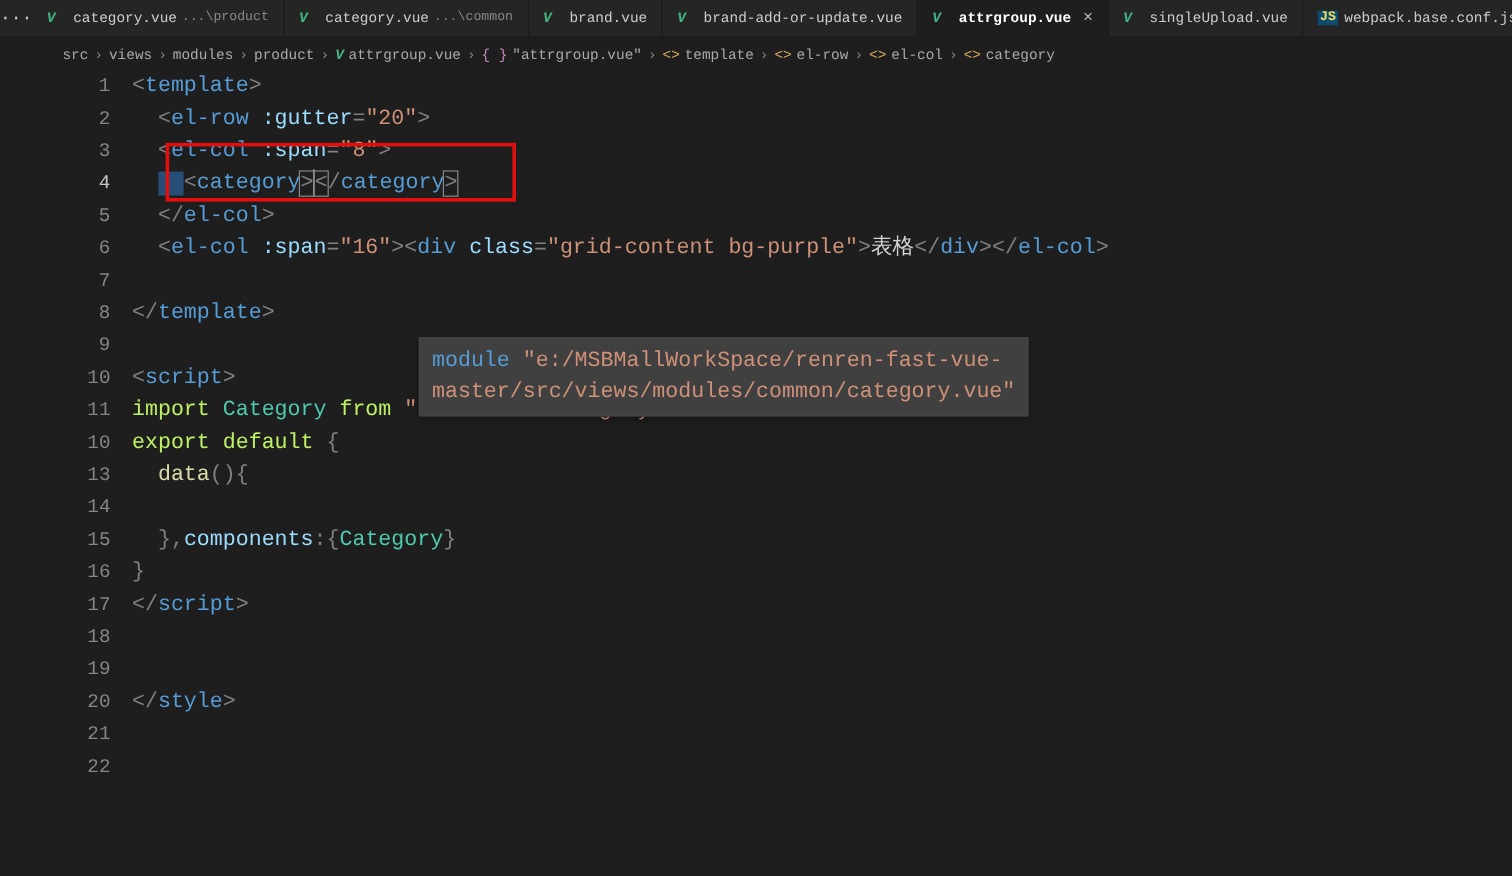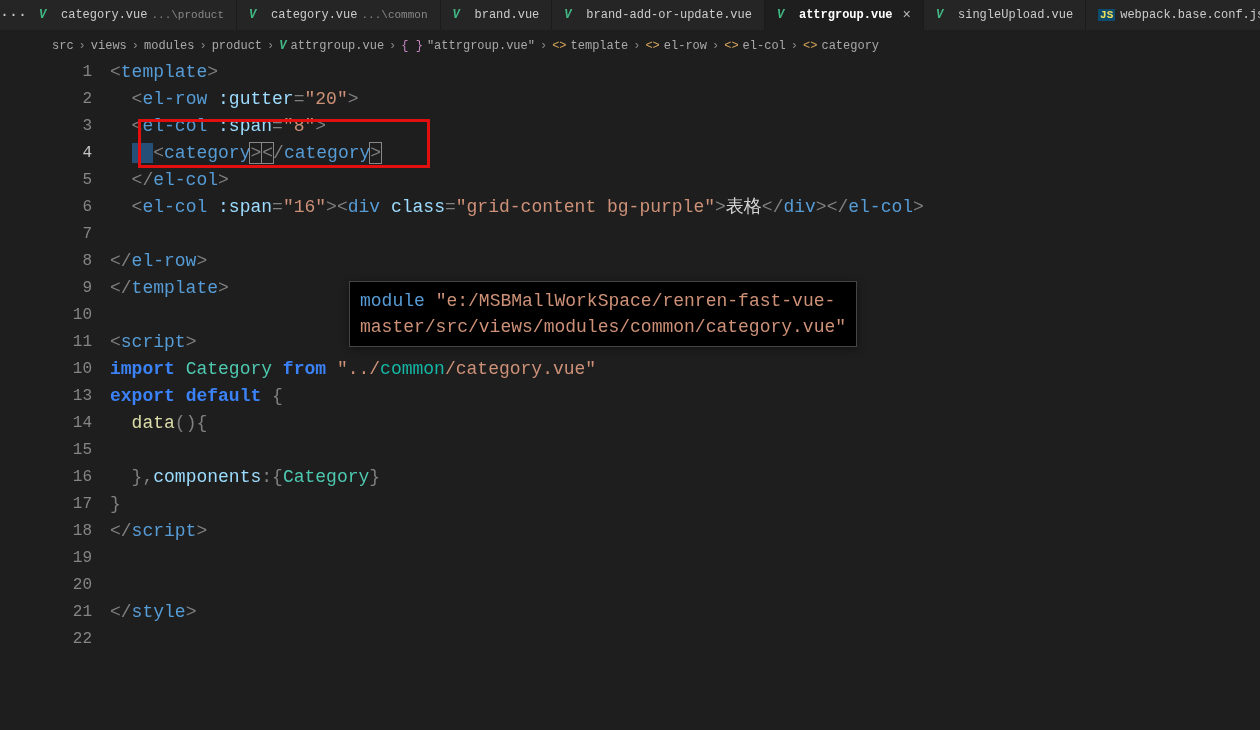--- a/index.html
+++ b/index.html
@@ -27,30 +27,30 @@
   .gutter{width:62px;background:#1e1e1e;text-align:right;color:#858585;font-size:16px;padding-top:6px;}
   .gutter div{height:27px;line-height:27px;padding-right:18px;}
   .gutter div.cur{color:#c6c6c6;}
   .code{flex:1;position:relative;font-size:18px;line-height:27px;padding-top:6px;}
   .code .ln{height:27px;white-space:pre;}
   
   .p{color:#808080;} 
   .tagn{color:#569cd6;} 
   .attr{color:#9cdcfe;} 
   .str{color:#ce9178;} 
-  .kw{color:#3b82f6;font-weight:bold;}  
+  .kw{color:#bef264;}  
   .cls{color:#4ec9b0;} 
   .fn{color:#dcdcaa;}  
   .txt{color:#d4d4d4;}
   .lnk{color:#14b8a6;}
   .sel{background:#264f78;}
   
   .redbox{position:absolute;border:3px solid #e20f0f;pointer-events:none;}
   
-  .tooltip{position:absolute;background:#000000;border:1px solid #454545;color:#9cdcfe;padding:6px 10px;font-size:18px;line-height:26px;white-space:pre;box-shadow:0 2px 8px rgba(0,0,0,.4);}
+  .tooltip{position:absolute;background:#404040;border:1px solid #454545;color:#9cdcfe;padding:6px 10px;font-size:18px;line-height:26px;white-space:pre;box-shadow:0 2px 8px rgba(0,0,0,.4);}
   .tooltip .mod{color:#569cd6;}
   .tooltip .path{color:#ce9178;}
   
   .cursor{display:inline-block;width:0;border-right:1px solid #aeafad;height:22px;vertical-align:middle;}
   
   .bm{border:1px solid #888888;margin:-1px;}
 </style>
 </head>
 <body>
 
@@ -148,21 +148,20 @@
     </div>
 
     <div class="code" id="code-area">
         <div class="ln"><span class="p">&lt;</span><span class="tagn">template</span><span class="p">&gt;</span></div>
         <div class="ln">  <span class="p">&lt;</span><span class="tagn">el-row</span><span class="txt"> </span><span class="attr">:gutter</span><span class="p">=</span><span class="str">"20"</span><span class="p">&gt;</span></div>
         <div class="ln">  <span class="p">&lt;</span><span class="tagn">el-col</span><span class="txt"> </span><span class="attr">:span</span><span class="p">=</span><span class="str">"8"</span><span class="p">&gt;</span></div>
         <div class="ln">  <span class="sel">  </span><span class="p">&lt;</span><span class="tagn">category</span><span class="p bm">&gt;</span><span class="cursor"></span><span class="p bm">&lt;</span><span class="p">/</span><span class="tagn">category</span><span class="p bm">&gt;</span></div>
         <div class="ln">  <span class="p">&lt;/</span><span class="tagn">el-col</span><span class="p">&gt;</span></div>
         <div class="ln">  <span class="p">&lt;</span><span class="tagn">el-col</span><span class="txt"> </span><span class="attr">:span</span><span class="p">=</span><span class="str">"16"</span><span class="p">&gt;</span><span class="p">&lt;</span><span class="tagn">div</span><span class="txt"> </span><span class="attr">class</span><span class="p">=</span><span class="str">"grid-content bg-purple"</span><span class="p">&gt;</span><span class="txt">表格</span><span class="p">&lt;/</span><span class="tagn">div</span><span class="p">&gt;</span><span class="p">&lt;/</span><span class="tagn">el-col</span><span class="p">&gt;</span></div>
         <div class="ln"></div>
-        <div class="ln"><span class="p">&lt;/</span><span class="tagn">el-row</span><span class="p">&gt;</span></div>
         <div class="ln"><span class="p">&lt;/</span><span class="tagn">template</span><span class="p">&gt;</span></div>
         <div class="ln"></div>
         <div class="ln"><span class="p">&lt;</span><span class="tagn">script</span><span class="p">&gt;</span></div>
         <div class="ln"><span class="kw">import</span> <span class="cls">Category</span> <span class="kw">from</span> <span class="str">"../</span><span class="lnk">common</span><span class="str">/category.vue"</span></div>
         <div class="ln"><span class="txt"><span class="kw">export</span> <span class="kw">default</span> <span class="p">{</span></span></div>
         <div class="ln">  <span class="txt"><span class="fn">data</span><span class="p">(</span><span class="p">)</span><span class="p">{</span></span></div>
         <div class="ln"></div>
         <div class="ln">  <span class="txt"><span class="p">}</span><span class="p">,</span><span class="attr">components</span><span class="p">:</span><span class="p">{</span><span class="cls">Category</span><span class="p">}</span></span></div>
         <div class="ln"><span class="txt"><span class="p">}</span></span></div>
         <div class="ln"><span class="p">&lt;/</span><span class="tagn">​script</span><span class="p">&gt;</span></div>

